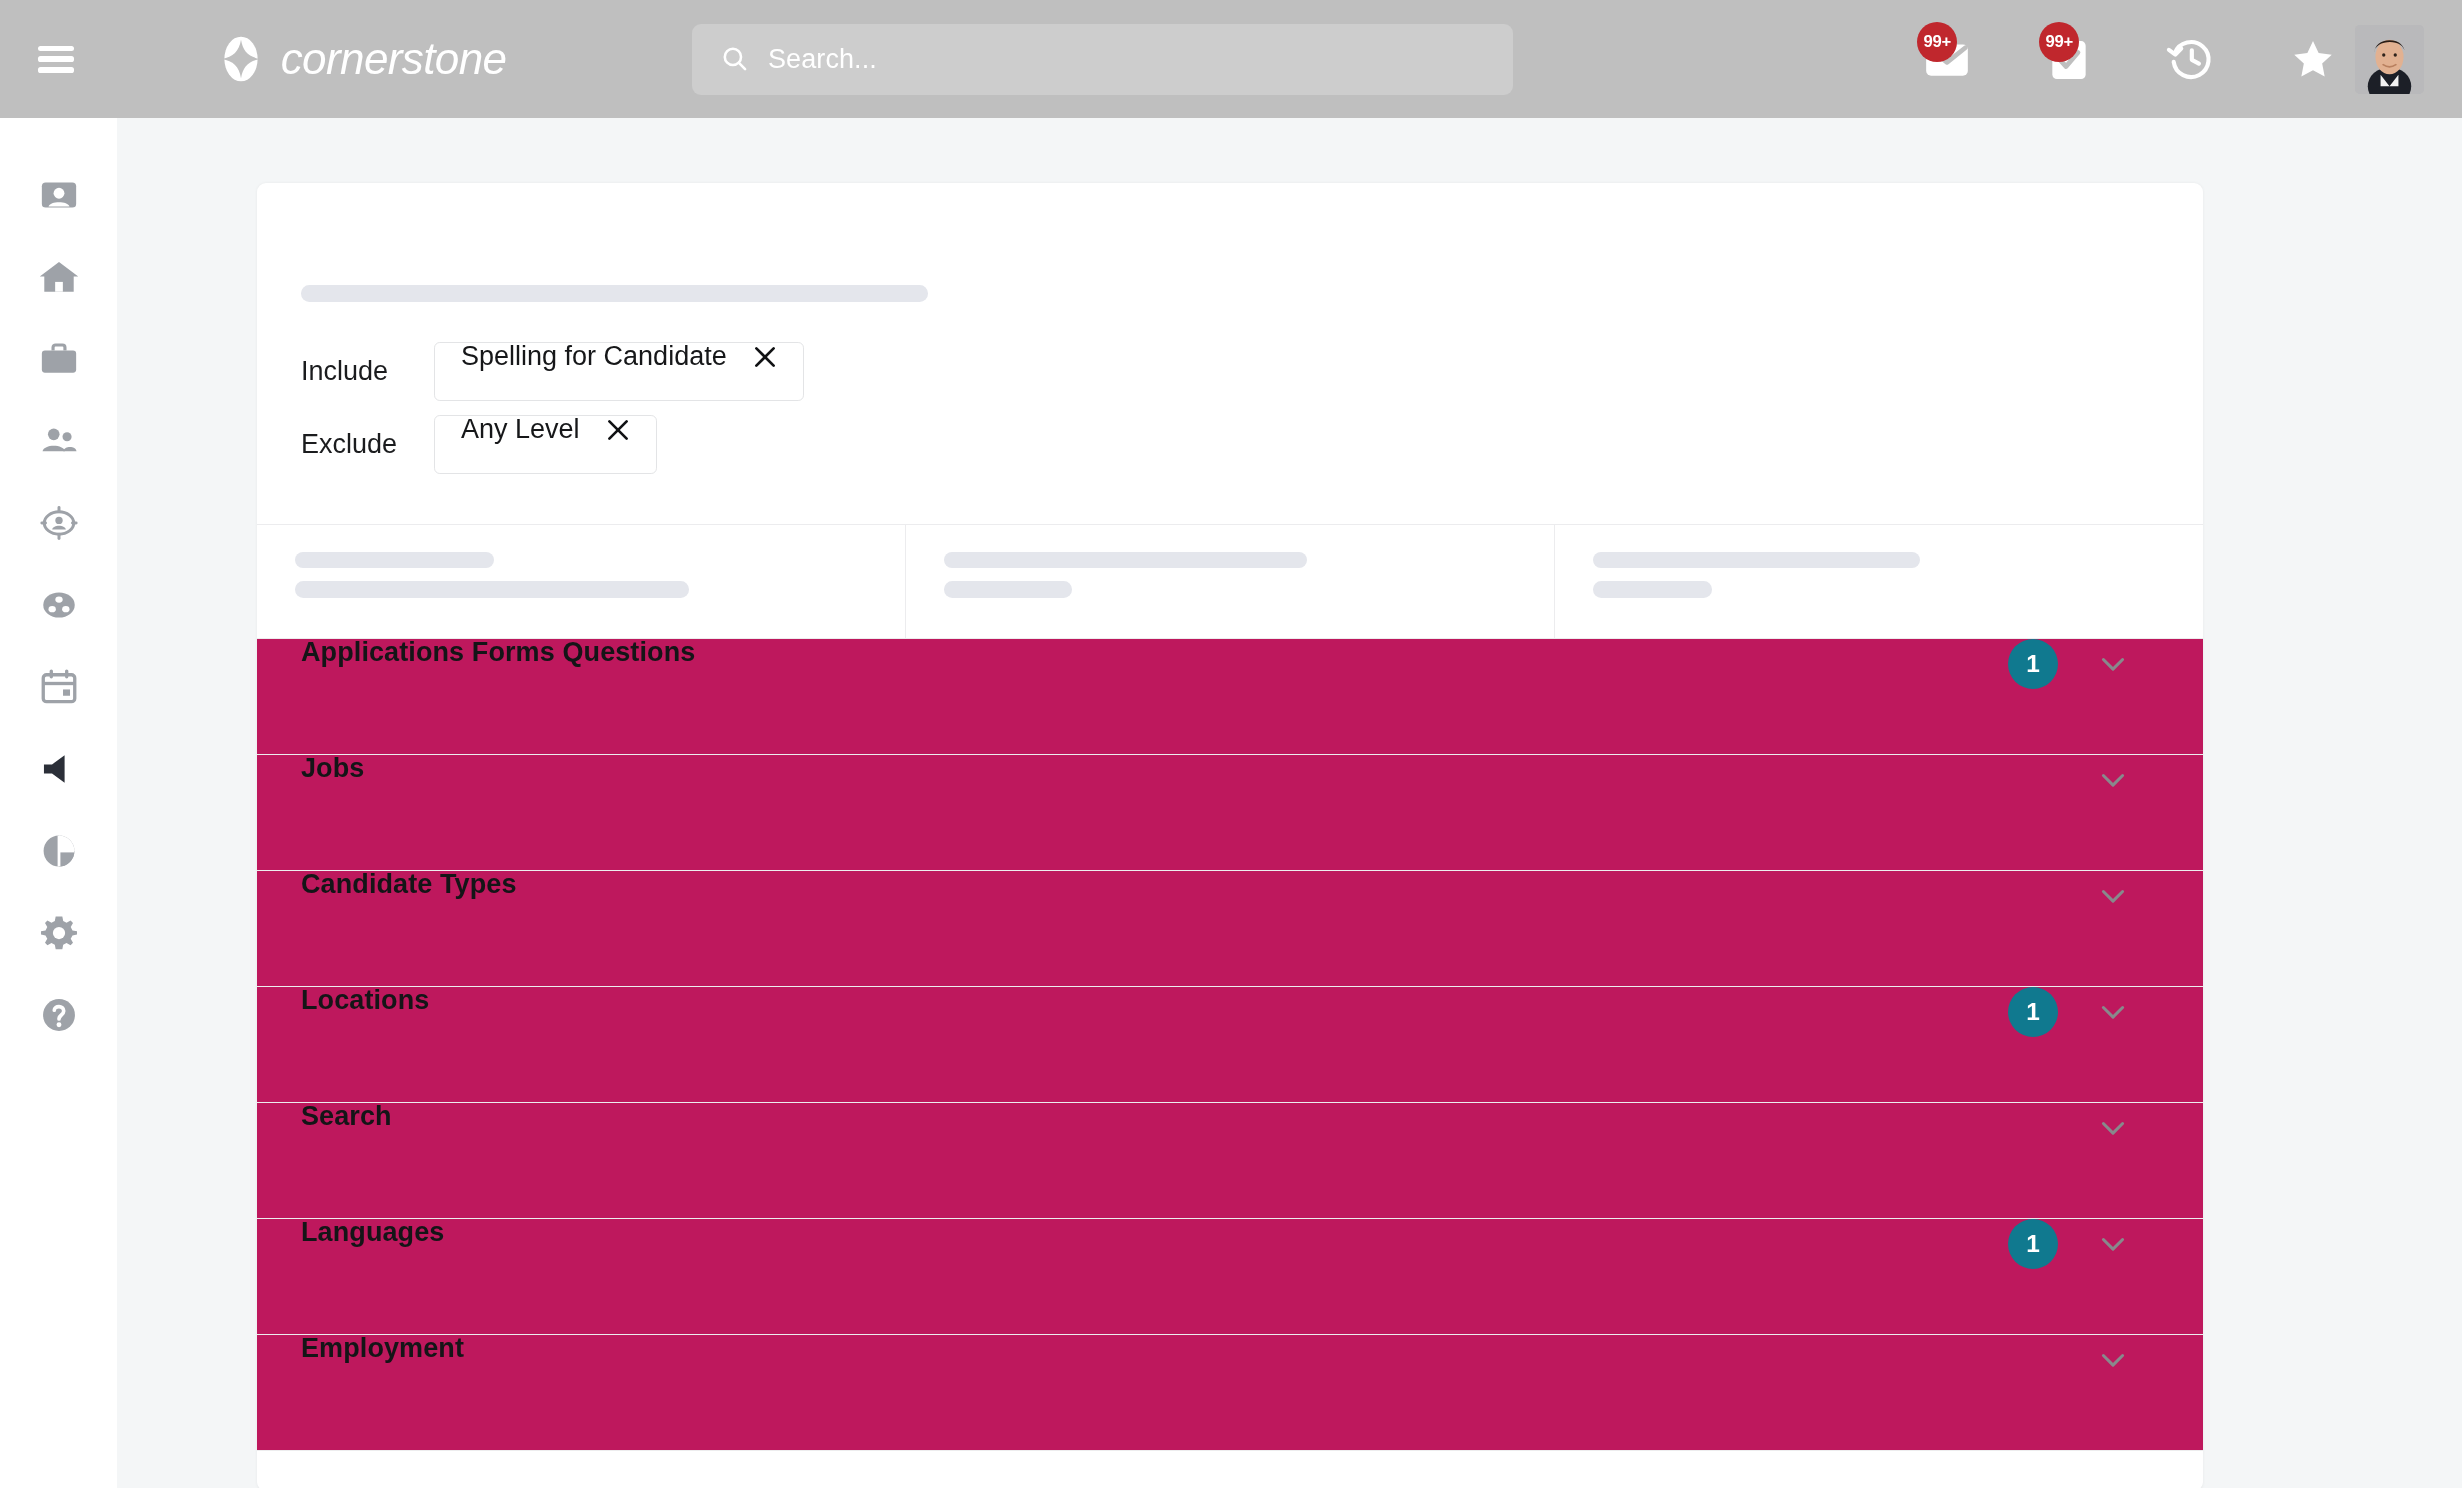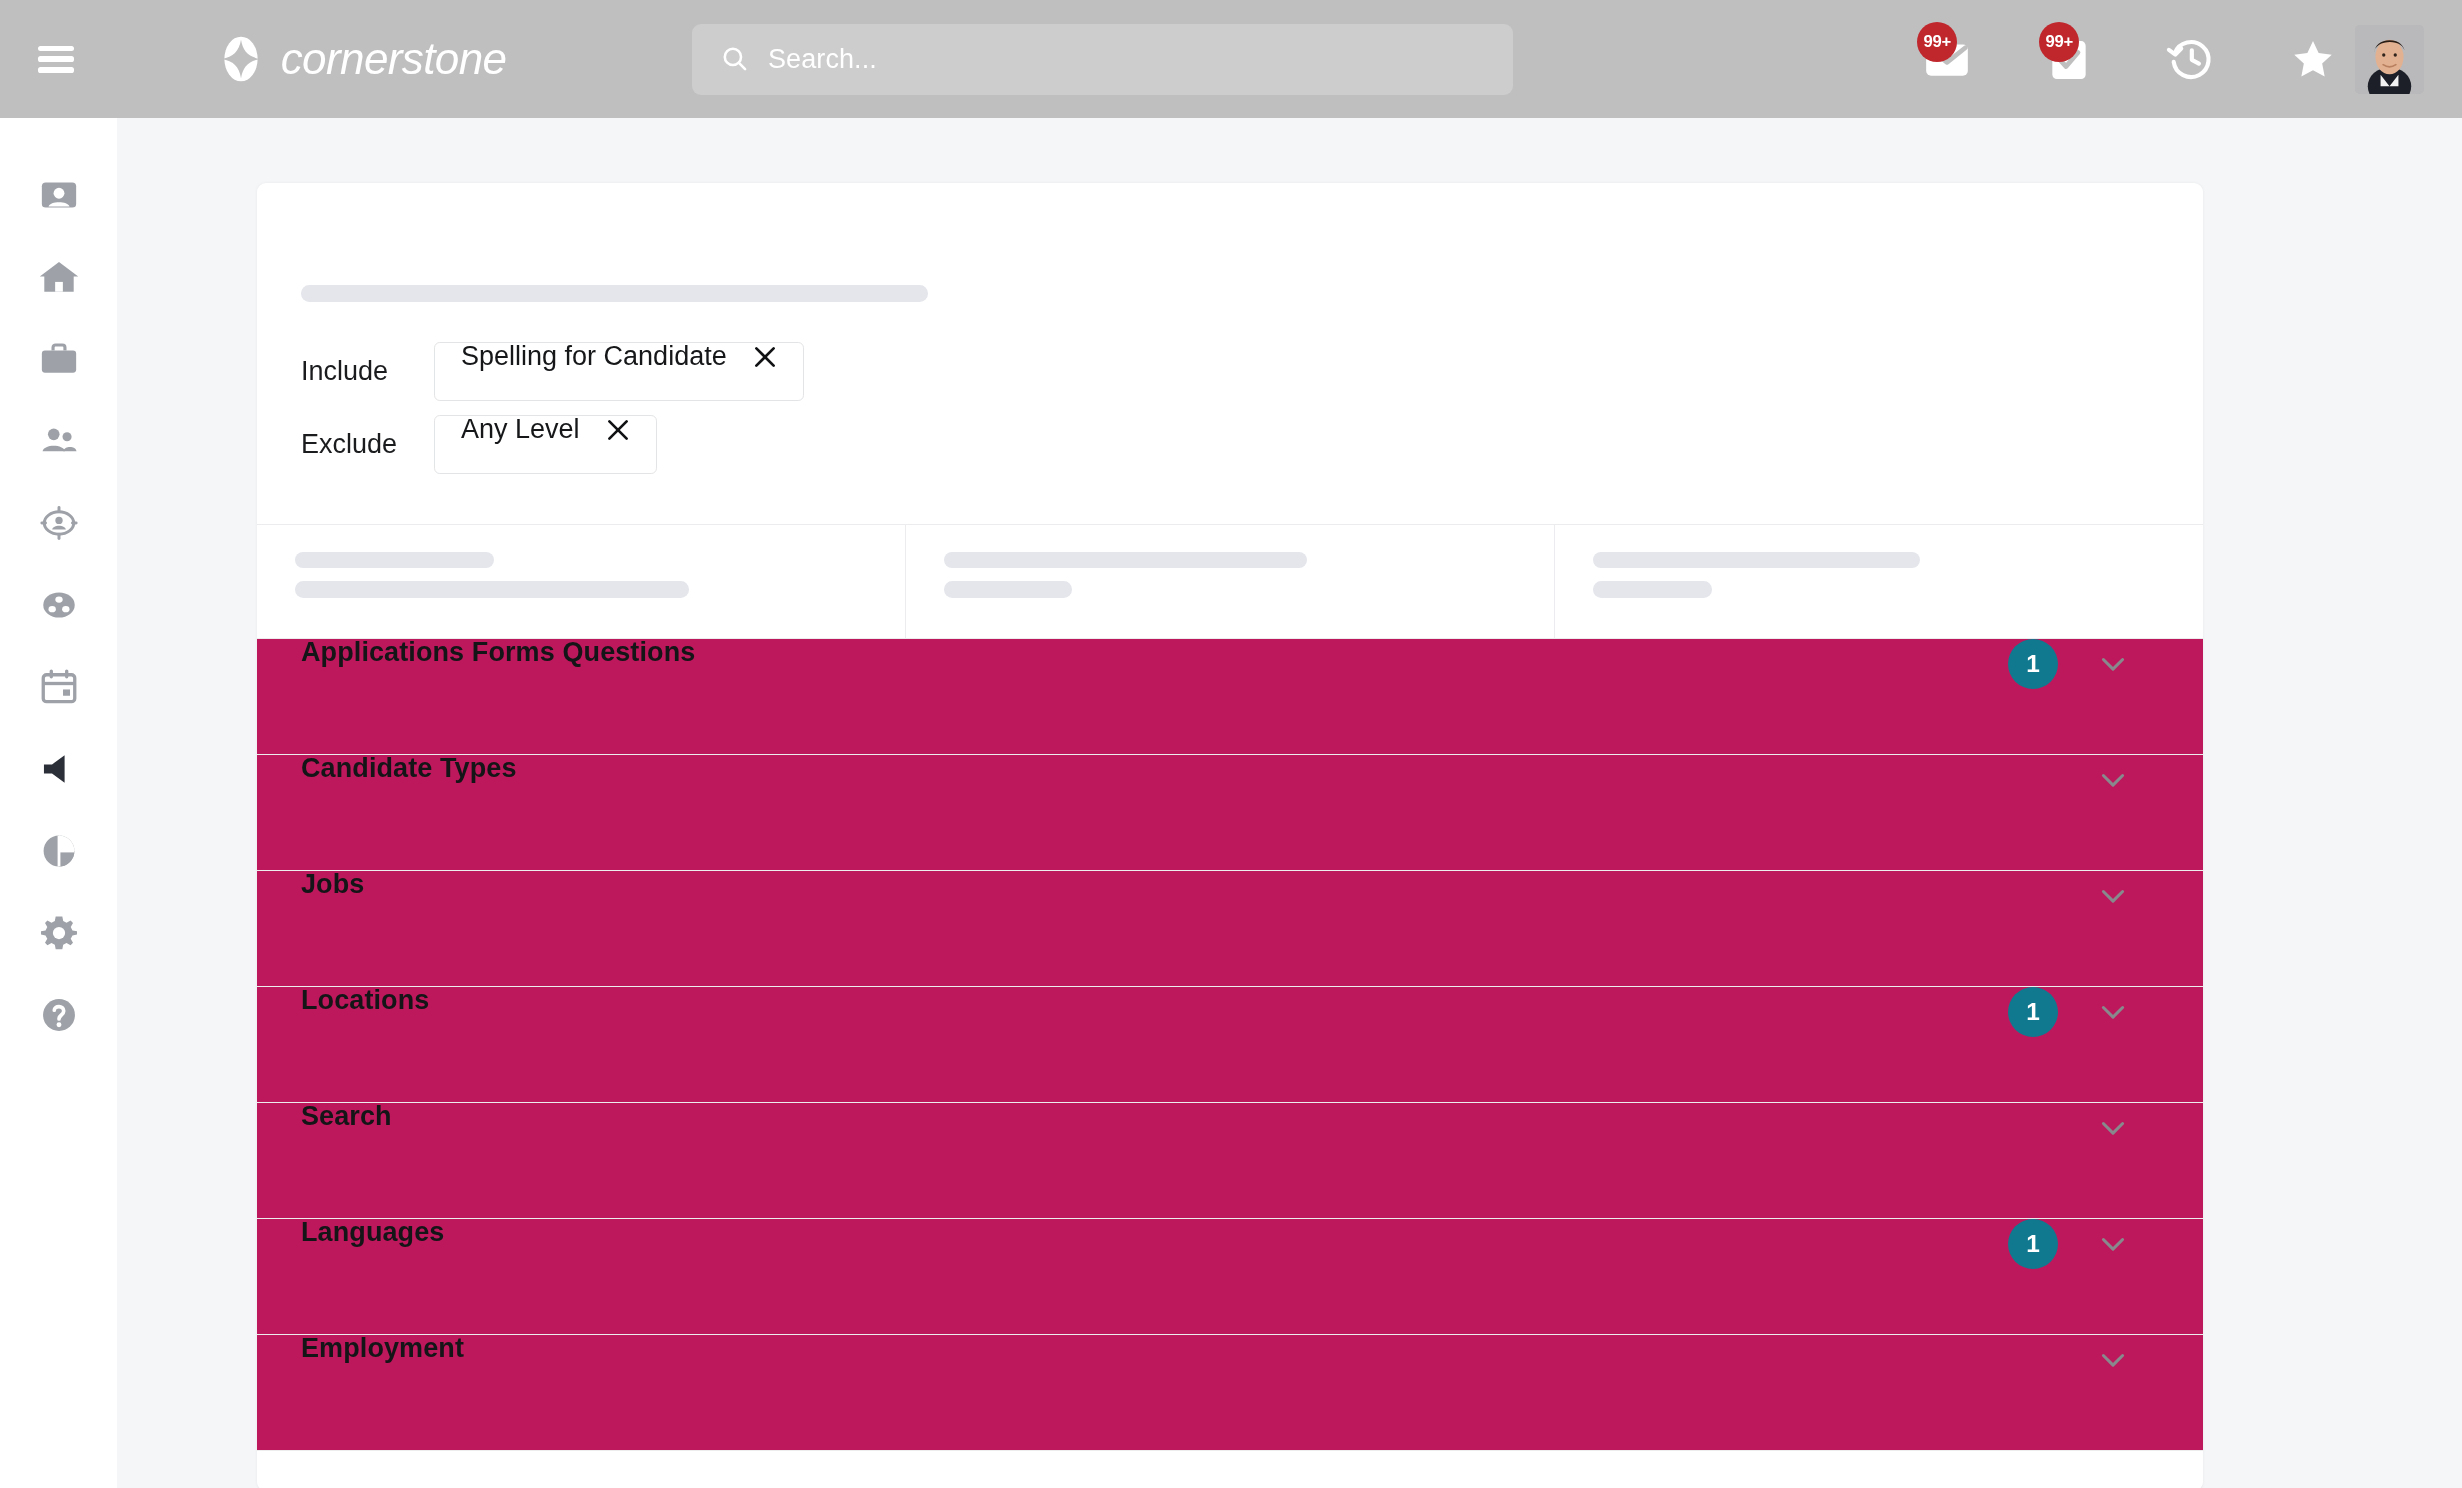--- a/index.html
+++ b/index.html
@@ -578,33 +578,33 @@
             <span class="count-badge">1</span>
             <span class="chevron">
               <svg viewBox="0 0 24 24" width="36" height="36">
                 <path d="M5.6 9 L12 15.4 L18.4 9" fill="none" stroke="#88898c" stroke-width="2" stroke-linecap="round" stroke-linejoin="round"></path>
               </svg>
             </span>
           </span>
         </div>
 
         <div class="acc-row">
-          <span class="acc-label">Candidate Types</span>
+          <span class="acc-label">Jobs</span>
           <span class="acc-right">
             <span class="count-badge hidden"></span>
             <span class="chevron">
               <svg viewBox="0 0 24 24" width="36" height="36">
                 <path d="M5.6 9 L12 15.4 L18.4 9" fill="none" stroke="#88898c" stroke-width="2" stroke-linecap="round" stroke-linejoin="round"></path>
               </svg>
             </span>
           </span>
         </div>
 
         <div class="acc-row">
-          <span class="acc-label">Jobs</span>
+          <span class="acc-label">Candidate Types</span>
           <span class="acc-right">
             <span class="count-badge hidden"></span>
             <span class="chevron">
               <svg viewBox="0 0 24 24" width="36" height="36">
                 <path d="M5.6 9 L12 15.4 L18.4 9" fill="none" stroke="#88898c" stroke-width="2" stroke-linecap="round" stroke-linejoin="round"></path>
               </svg>
             </span>
           </span>
         </div>
 

